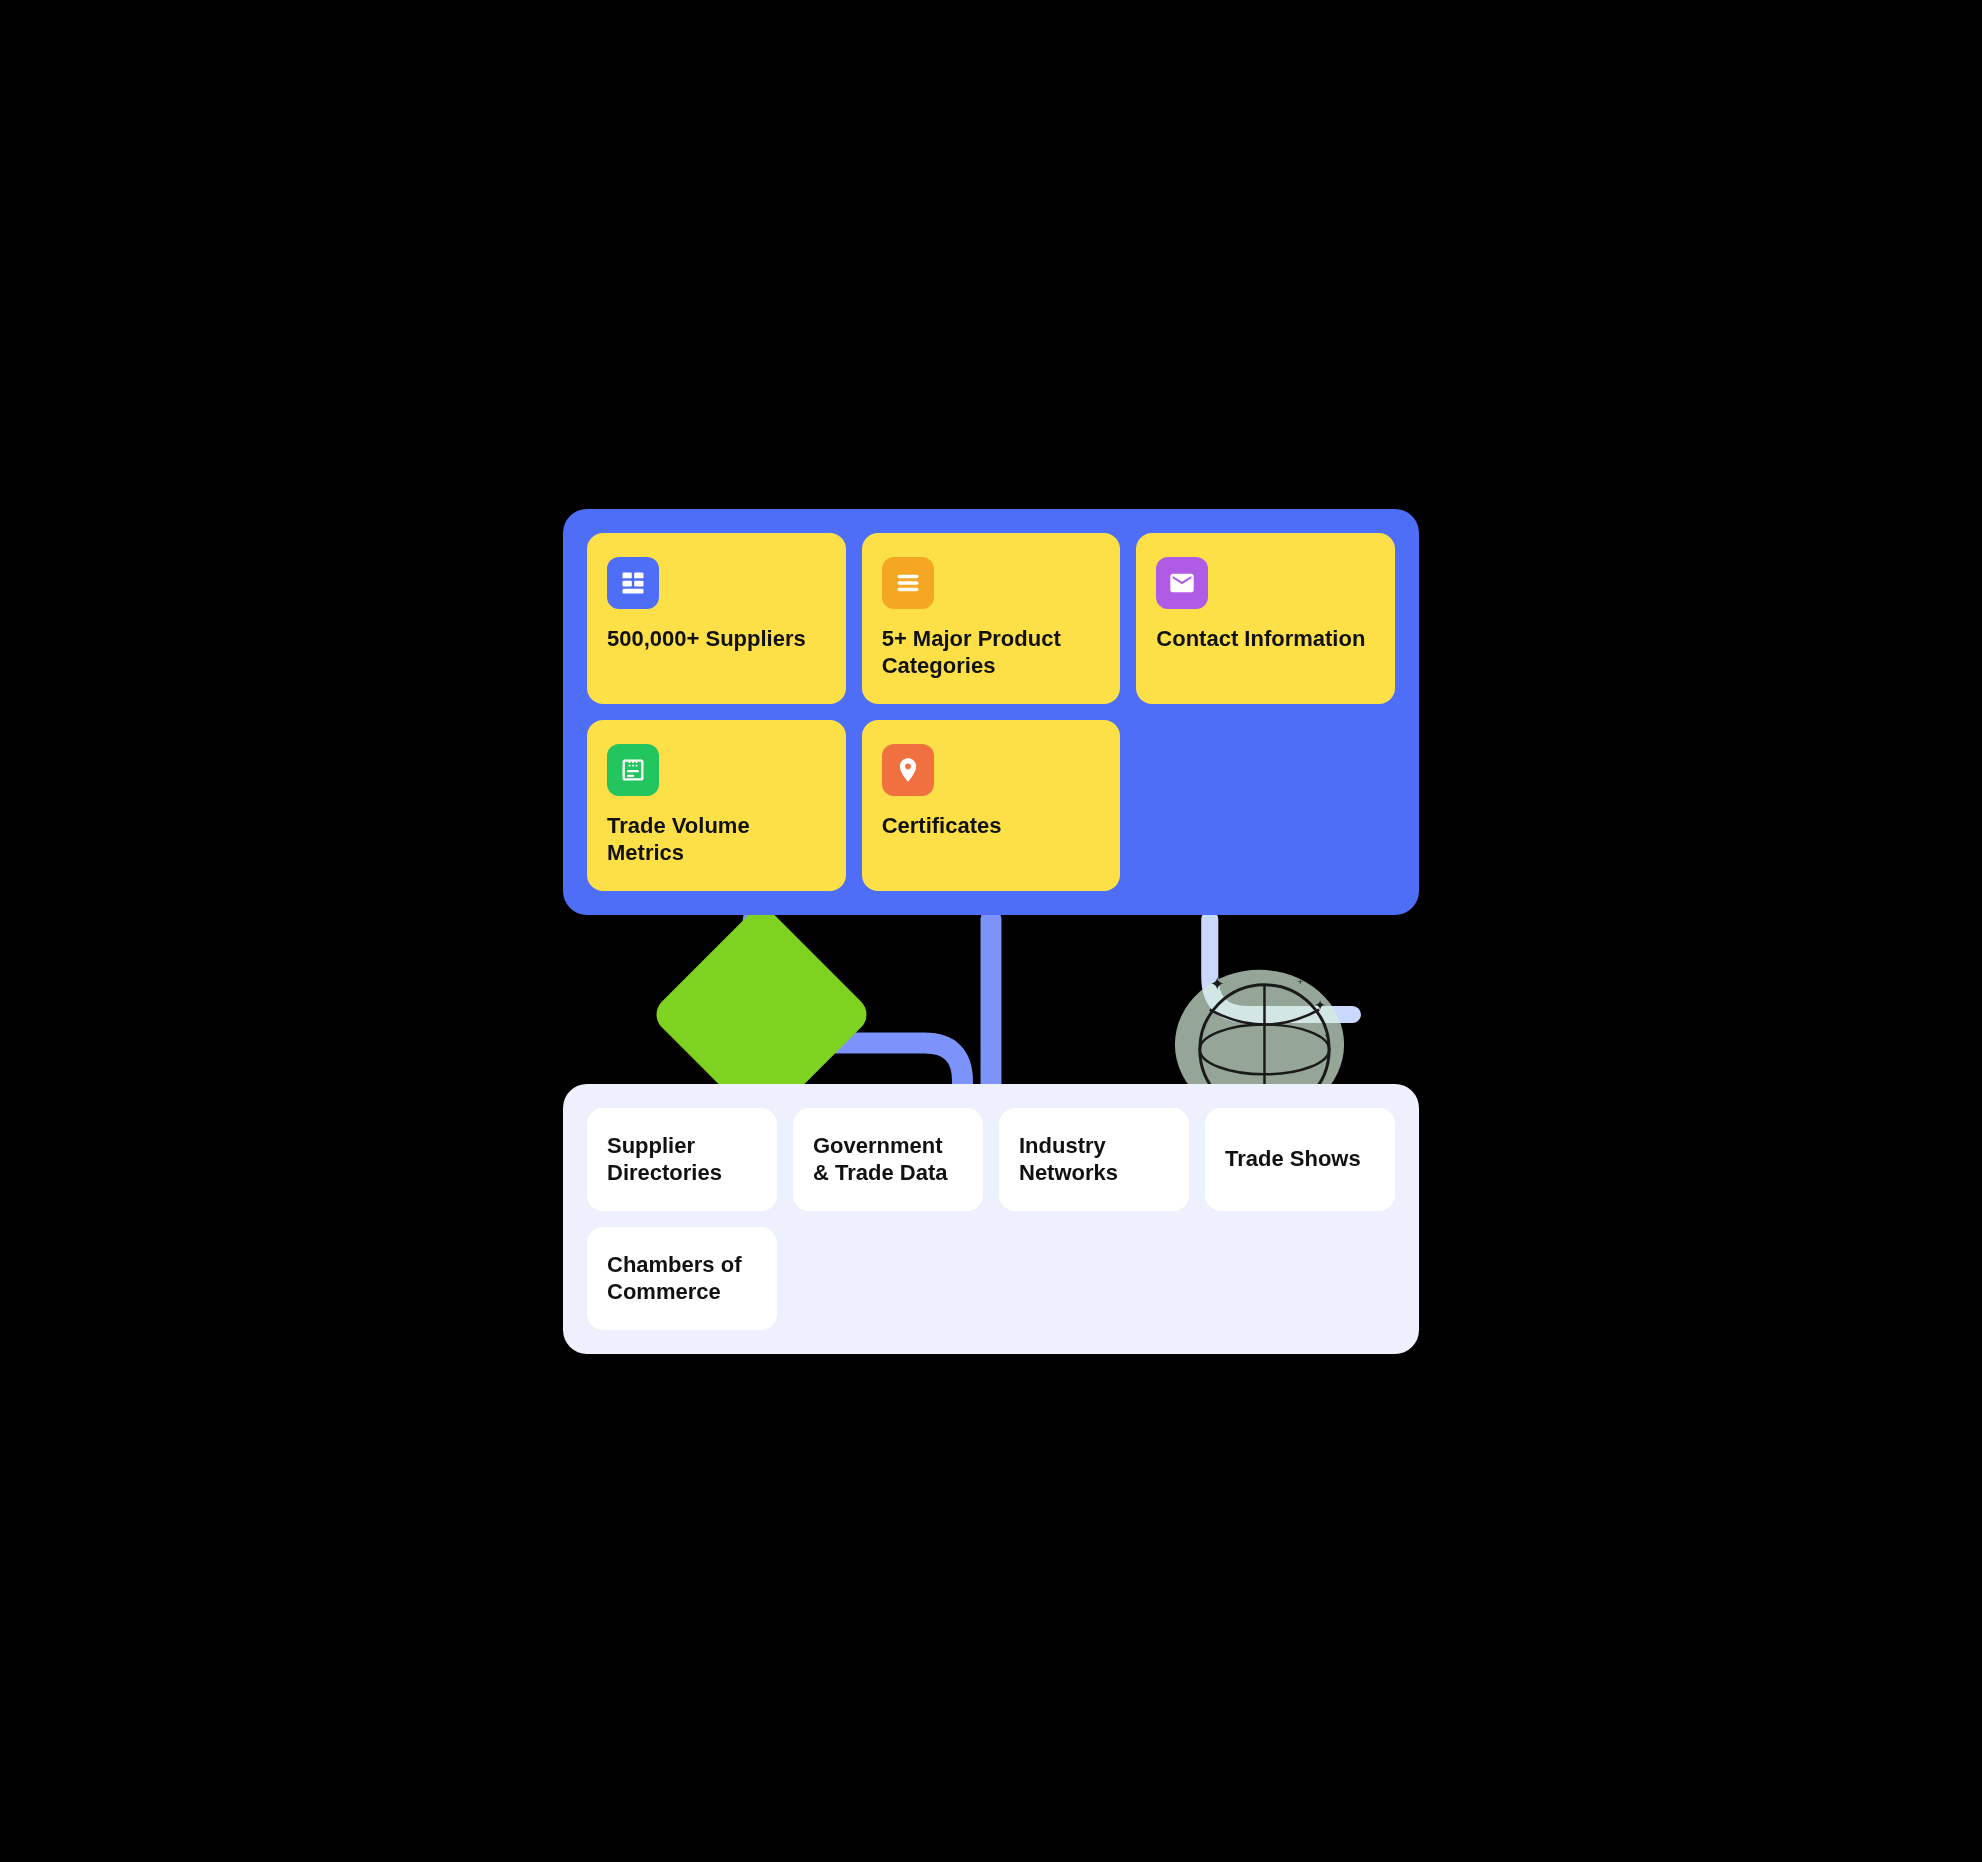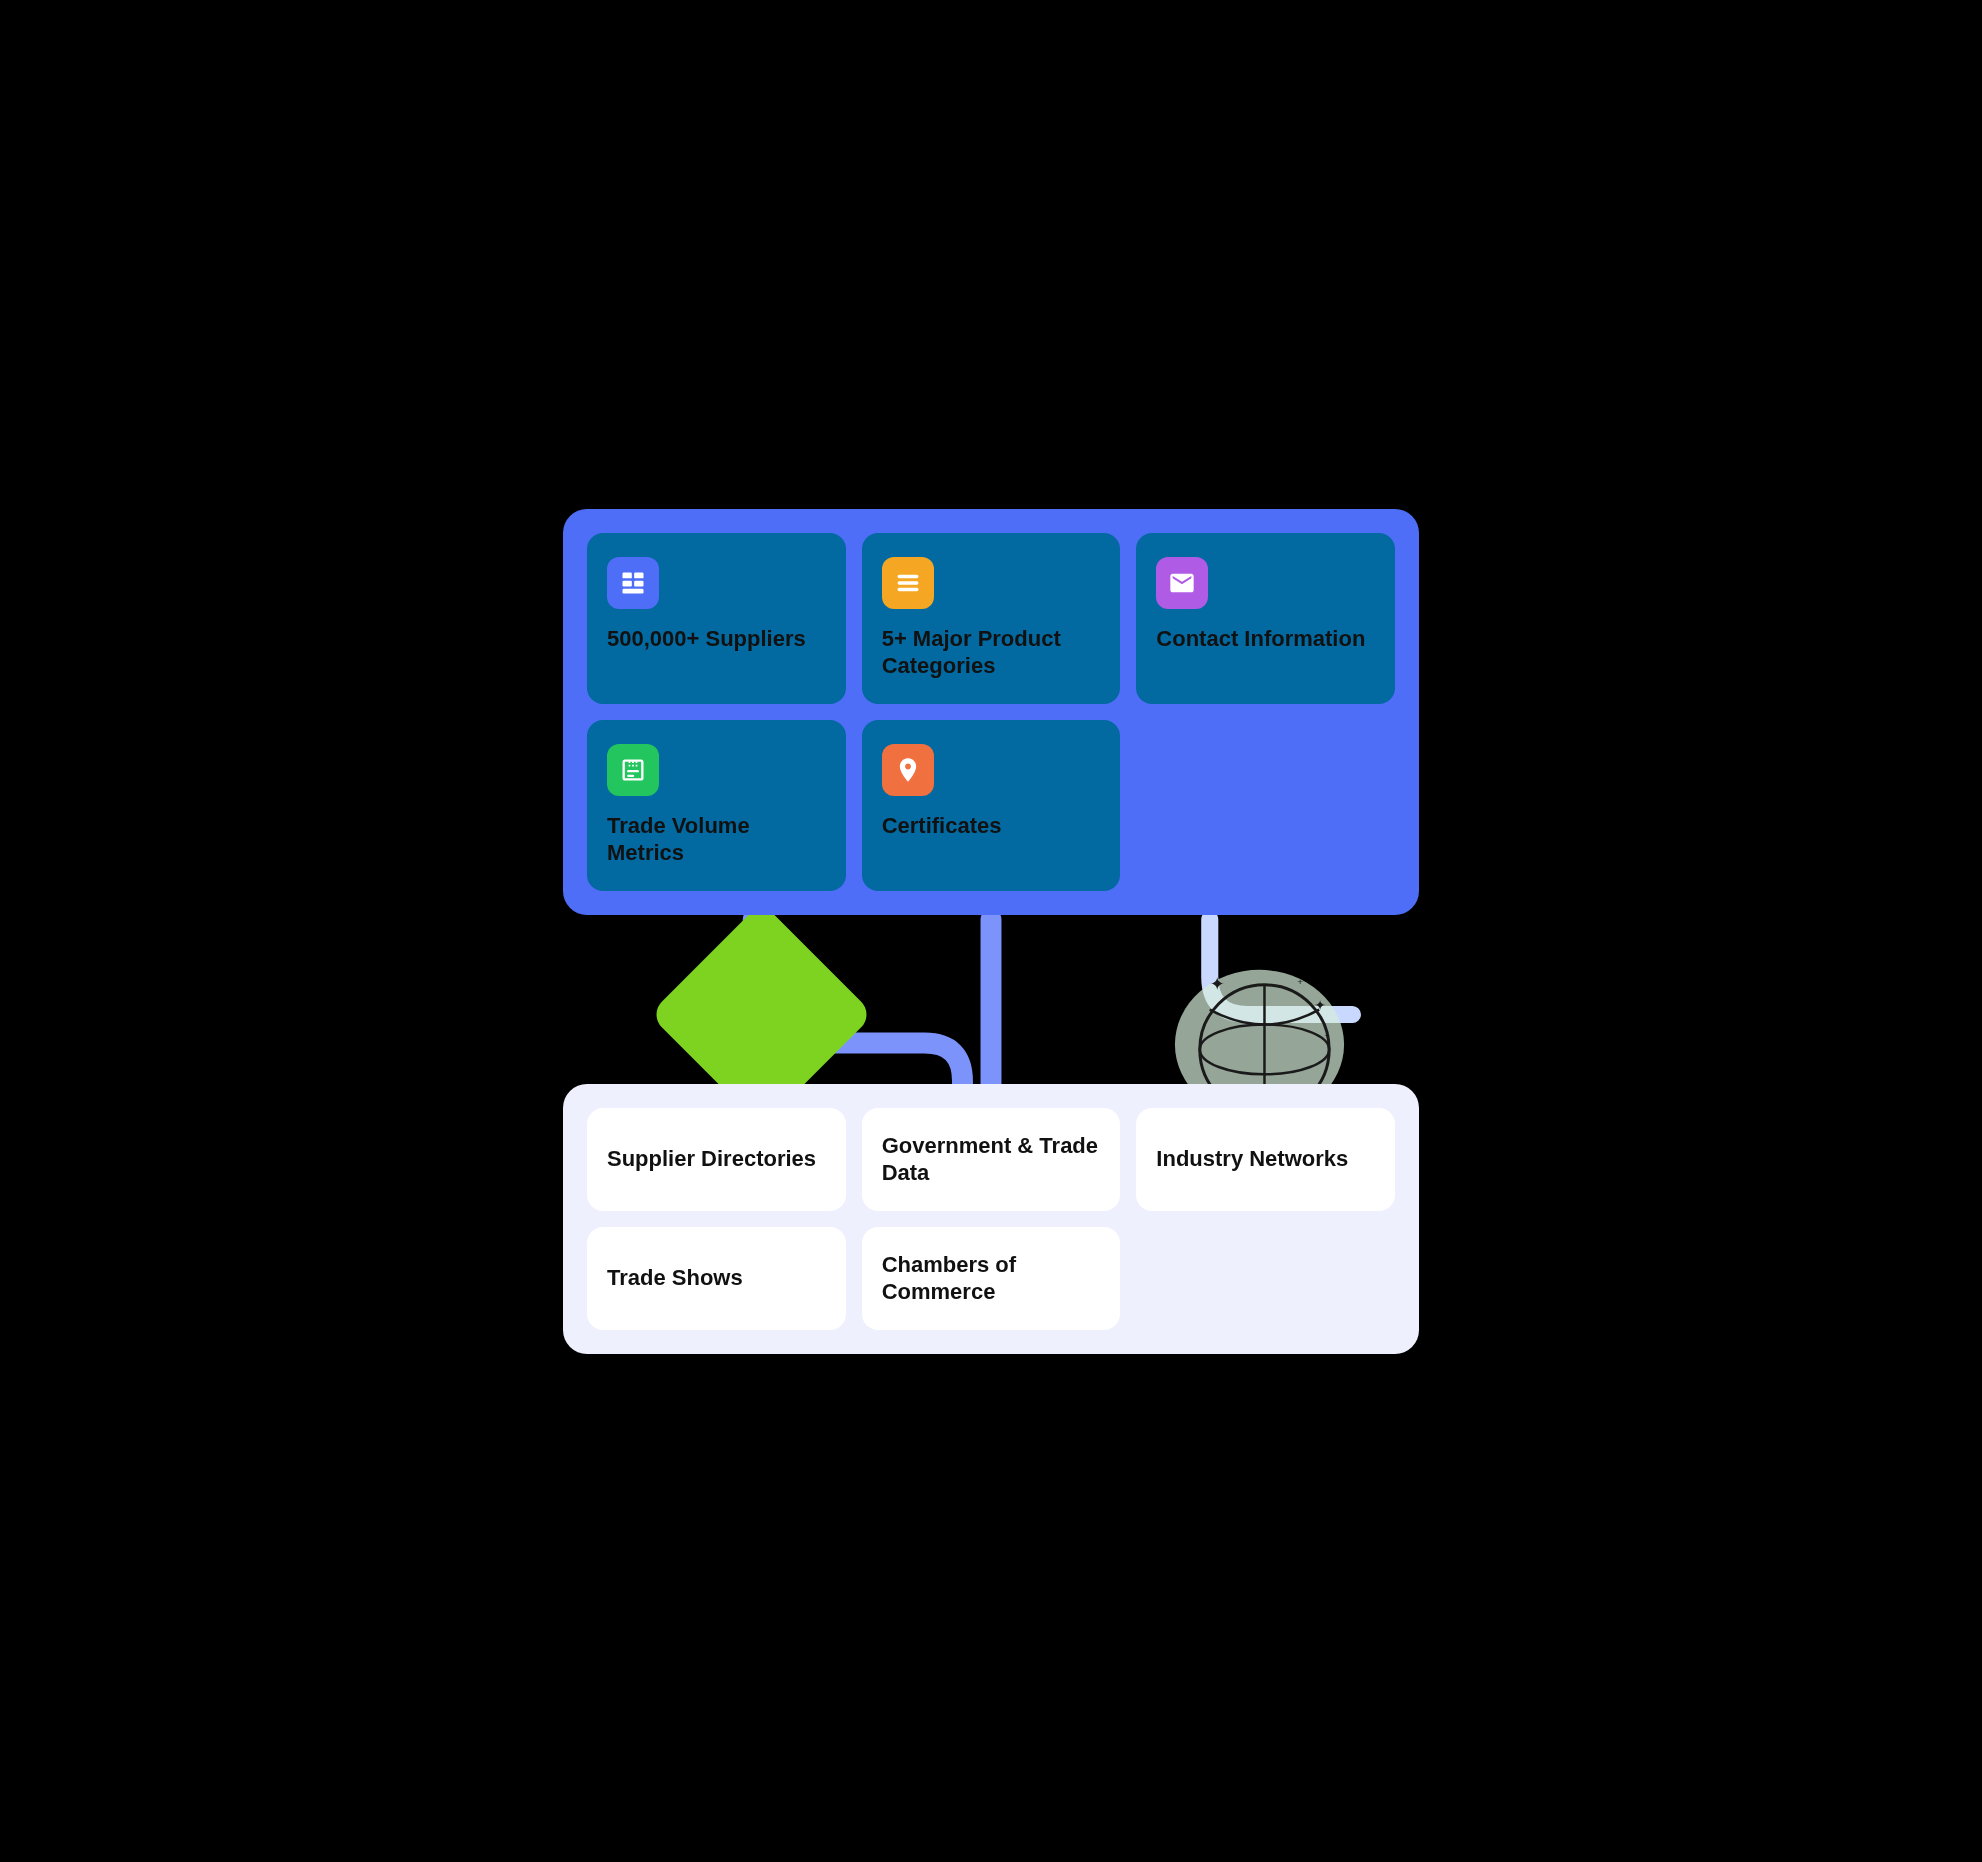--- a/index.html
+++ b/index.html
@@ -24,21 +24,21 @@
       padding: 24px;
       position: relative;
       z-index: 2;
     }
     .grid-2x3 {
       display: grid;
       grid-template-columns: repeat(3, 1fr);
       gap: 16px;
     }
     .feature-card {
-      background: #0369a1;
+      background: #fde047;
       border-radius: 16px;
       padding: 24px 20px;
       display: flex;
       flex-direction: column;
       gap: 16px;
     }
     .icon-badge {
       width: 52px;
       height: 52px;
       border-radius: 12px;
@@ -110,21 +110,21 @@
     .bottom-card {
       background: #eef0fd;
       border-radius: 24px;
       padding: 24px;
       position: relative;
       z-index: 2;
       margin-top: -30px;
     }
     .grid-2x3-bottom {
       display: grid;
-      grid-template-columns: repeat(3, 1fr);
+      grid-template-columns: repeat(4, 1fr);
       gap: 16px;
     }
     .source-card {
       background: #fff;
       border-radius: 16px;
       padding: 24px 20px;
       display: flex;
       align-items: center;
     }
     .source-title {

